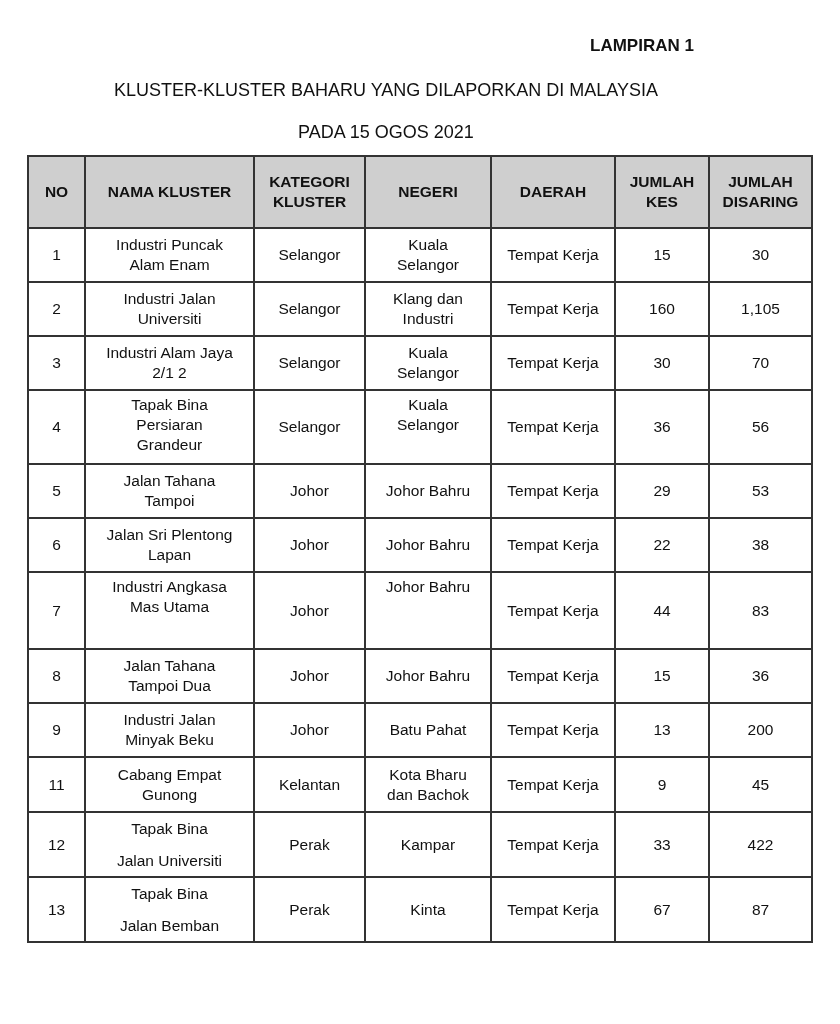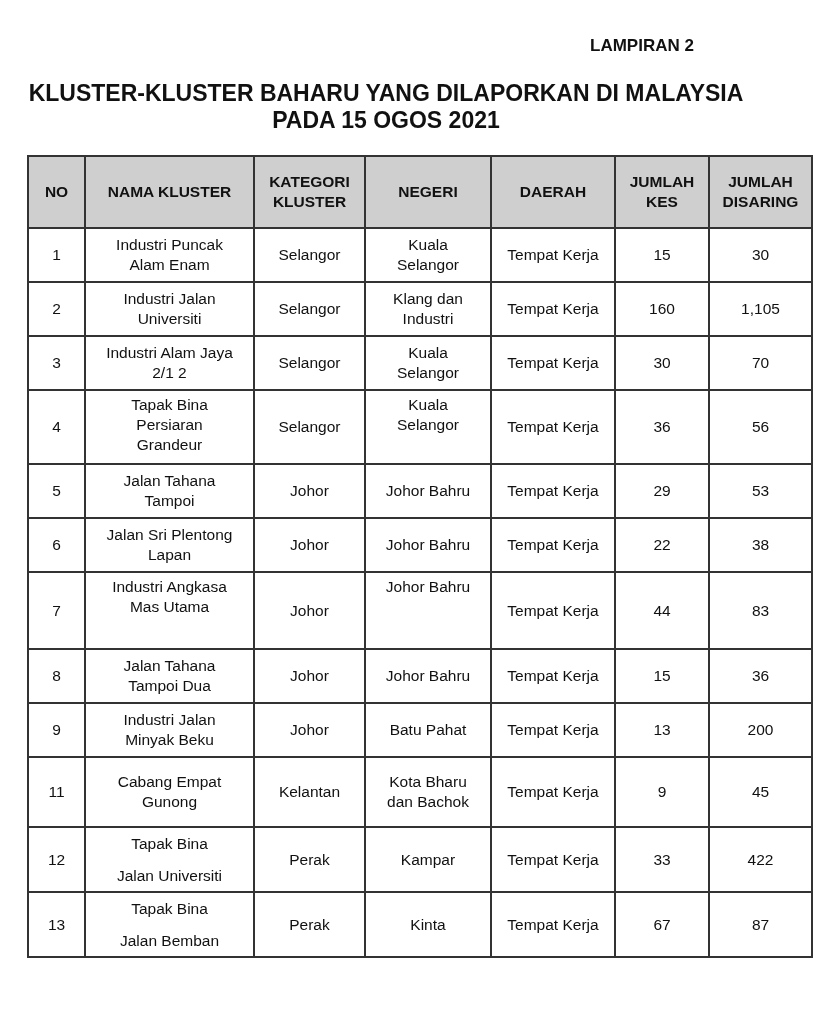--- a/index.html
+++ b/index.html
@@ -1,32 +1,32 @@
 <!DOCTYPE html>
 <html><head>
 <meta charset="utf-8">
 <style>
   html, body { margin:0; padding:0; background:#ffffff; }
   body { width:840px; height:1024px; position:relative; overflow:hidden;
          font-family:"Liberation Sans", sans-serif; color:#111; }
   .lampiran { position:absolute; left:590px; top:36px; font-weight:bold; font-size:17px; }
-  .title { position:absolute; left:0; width:772px; text-align:center; font-weight:bold; font-size:23px; }
+  .title { position:absolute; left:0; width:772px; text-align:center; font-weight:normal; font-size:18px; }
   .t1 { top:80px; }
-  .t2 { top:107px; }
+  .t2 { top:122px; }
   table { position:absolute; left:27px; top:155px; border-collapse:collapse; table-layout:fixed;border-radius:31px; }
   th, td { border:2px solid #333; text-align:center; vertical-align:middle; font-size:15.5px; line-height:20px; padding:0 4px; }
   th { background:#cfcfcf; font-weight:bold; font-size:15.5px; height:70px; }
   td { background:#fff; }
   .cell-top { vertical-align:top; padding-top:4px; }
   .gap { display:block; height:12px; }
 </style>
 </head>
 <body>
 
-<div class="lampiran">LAMPIRAN 2</div>
+<div class="lampiran">LAMPIRAN 1</div>
 <div class="title t1">KLUSTER-KLUSTER BAHARU YANG DILAPORKAN DI MALAYSIA</div>
 <div class="title t2">PADA 15 OGOS 2021</div>
 
 <table>
   <colgroup>
     <col style="width:57px">
       <col style="width:169px">
       <col style="width:111px">
       <col style="width:126px">
     <col style="width:124px">
@@ -119,21 +119,21 @@
       </tr>
       <tr style="height: 54px;">
         <td>9</td>
         <td><span>Industri Jalan</span><br><span>Minyak Beku</span></td>
         <td>Johor</td>
         <td><span>Batu Pahat</span></td>
         <td>Tempat Kerja</td>
         <td>13</td>
         <td>200</td>
       </tr>
-      <tr style="height: 70px;">
+      <tr style="height: 55px;">
         <td>11</td>
         <td><span>Cabang Empat</span><br><span>Gunong</span></td>
         <td>Kelantan</td>
         <td><span>Kota Bharu</span><br><span>dan Bachok</span></td>
         <td>Tempat Kerja</td>
         <td>9</td>
         <td>45</td>
       </tr>
       <tr style="height: 65px;">
         <td>12</td>

